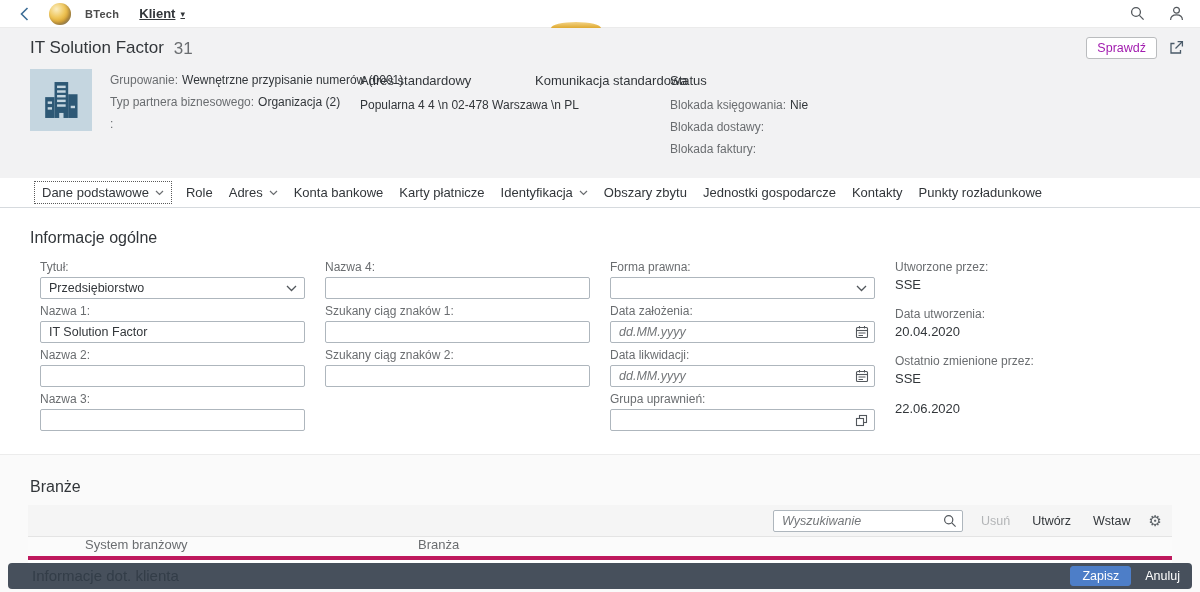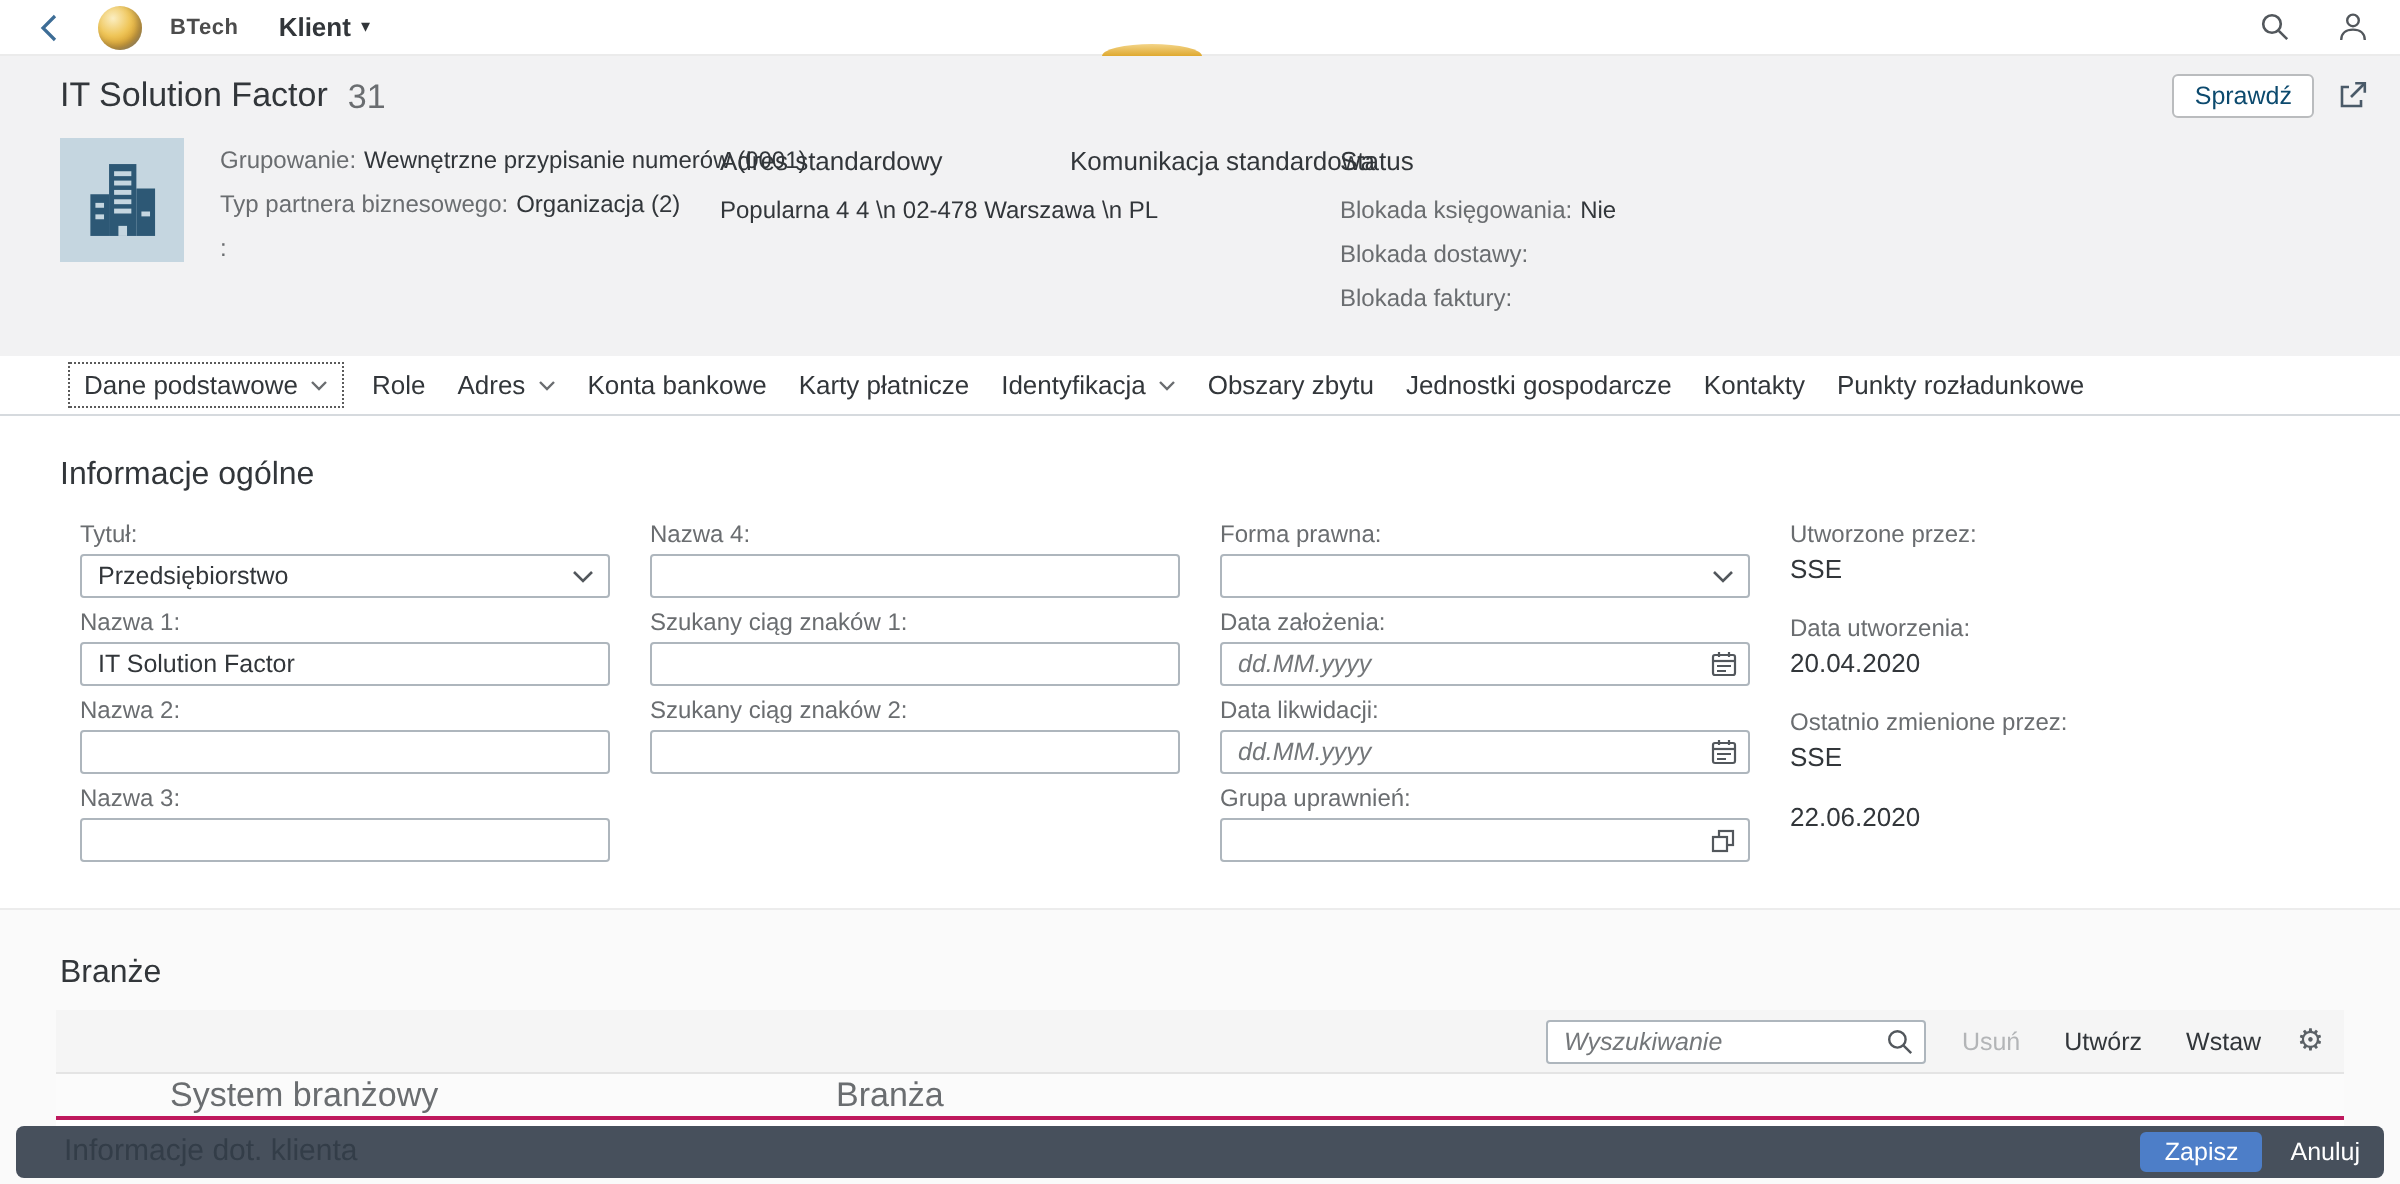--- a/index.html
+++ b/index.html
@@ -7,33 +7,33 @@
   body { font-family:"Liberation Sans","DejaVu Sans",sans-serif; color:#32363a; }
   .app { position:relative; width:1200px; height:592px; overflow:hidden; display:flex; flex-direction:column; background:#fafafa; }
 
   
   .topbar { height:28px; background:#ffffff; border-bottom:1px solid #ebebeb; display:flex; align-items:center; justify-content:space-between; padding:0 16px 0 14px; flex:0 0 auto; }
   .tb-left { display:flex; align-items:center; gap:14px; }
   .back { color:#3d6d96; font-size:15px; line-height:1; cursor:pointer; display:flex; align-items:center; padding:0 6px; }
   .logo { display:flex; align-items:center; gap:14px; }
   .logo-globe { width:22px; height:22px; border-radius:50%; background:radial-gradient(circle at 34% 28%, #fbeec2 0%, #efc65a 40%, #d9a02c 68%, #8e8d89 100%); box-shadow:inset -2px -2px 3px rgba(90,90,90,.45); }
   .logo-text { font-size:11px; font-weight:bold; color:#4c4c4c; letter-spacing:.3px; }
-  .apptitle { display:flex; align-items:center; gap:5px; font-size:13px; font-weight:bold; color:#32363a; cursor:pointer; margin-left:6px; }
+  .apptitle { display:flex; align-items:center; gap:5px; font-size:13px; font-weight:bold; color:#32363a; cursor:pointer; margin-left:6px;text-decoration:underline; }
   .caret { font-size:9px; color:#32363a; }
   .tb-right { display:flex; align-items:center; gap:24px; }
   .tb-icon { cursor:pointer; display:flex; align-items:center; }
   .gold-arc { position:absolute; left:551px; top:22px; width:50px; height:6px; border-radius:50% 50% 0 0 / 100% 100% 0 0; background:linear-gradient(#f3d488,#dfa92f); z-index:2; }
 
   
   .objheader { background:#f2f2f3; padding:8px 16px 14px 30px; flex:0 0 auto; }
   .title-row { display:flex; align-items:center; }
   .obj-title { font-size:17px; font-weight:normal; color:#32363a; }
   .obj-id { font-size:17px; color:#6a6d70; margin-left:10px; margin-top:3px; }
   .title-actions { margin-left:auto; display:flex; align-items:center; gap:12px; }
-  .btn-std { background:#ffffff; border:1px solid #babcbe; border-radius:3px; font-size:12.5px; color:#0c4a6e; padding:3px 10px; cursor:pointer; font-family:inherit;margin-left:23px; }
+  .btn-std { background:#ffffff; border:1px solid #babcbe; border-radius:3px; font-size:12.5px; color:#a21caf; padding:3px 10px; cursor:pointer; font-family:inherit;margin-left:23px; }
   .info-row { display:flex; margin-top:10px; }
   .avatar { width:62px; height:62px; background:#c5d6e0; display:flex; align-items:center; justify-content:center; flex:0 0 auto; }
   .colA { width:250px; margin-left:18px; padding-top:4px; }
   .colB { width:175px; padding-top:4px; }
   .colC { width:135px; padding-top:4px; }
   .colD { padding-top:4px; }
   .pair { font-size:12px; margin-bottom:8px; white-space:nowrap; }
   .plabel { color:#6a6d70; }
   .pval { color:#32363a; margin-left:4px; }
   .facet-title { font-size:13px; color:#32363a; margin-bottom:10px; white-space:nowrap; }
@@ -62,21 +62,21 @@
 
   
   .section2 { flex:1 1 auto; background:#fafafa; border-top:1px solid #ececec; padding:23px 28px 0 28px; position:relative; }
   .tbl-toolbar { margin-top:9px; background:#f5f5f5; height:31px; display:flex; align-items:center; justify-content:flex-end; gap:14px; padding:0 10px; }
   .searchbox { position:relative; width:190px; }
   .searchbox .inp { height:22px; padding-right:26px; }
   .searchbox .icon-btn { position:absolute; right:2px; top:1px; width:22px; height:20px; border:none; background:transparent; display:flex; align-items:center; justify-content:center; cursor:pointer; }
   .btn-txt { background:transparent; border:none; font-size:12.5px; color:#32363a; cursor:pointer; font-family:inherit; padding:2px 4px; }
   .btn-txt.disabled { color:#b3b5b7; cursor:default; }
   .gear { font-size:15px; color:#5b6166; cursor:pointer; line-height:1; }
-  .thead { display:flex; background:#fbfbfb; border-top:1px solid #e4e4e4; border-bottom:2px solid #be185d; height:24px; align-items:center; font-size:17px; color:#6a6d70; }
+  .thead { display:flex; background:#fbfbfb; border-top:1px solid #e4e4e4; border-bottom:4px solid #be185d; height:24px; font-size:13px; color:#6a6d70; }
   .th1 { width:390px; padding-left:57px; }
   .th2 { width:200px; }
   .th3 { flex:1; }
   .tempty { background:#ffffff; border-bottom:1px solid #e4e4e4; height:23px; display:flex; align-items:center; justify-content:center; font-size:12.5px; color:#32363a; }
 
   
   .footerbar { position:absolute; left:8px; right:8px; bottom:3px; height:26px; background:#47505c; border-radius:4px; display:flex; align-items:center; justify-content:flex-end; gap:14px; padding:0 12px; z-index:5; }
   .ghost-title { position:absolute; left:24px; top:4px; font-size:15px; color:#333d48; }
   .btn-primary { background:#4d7ec8; border:1px solid #4d7ec8; color:#ffffff; font-size:12.5px; border-radius:3px; padding:2px 11px; cursor:pointer; font-family:inherit; }
   .btn-ghost { background:transparent; border:none; color:#ffffff; font-size:12.5px; cursor:pointer; font-family:inherit; }

